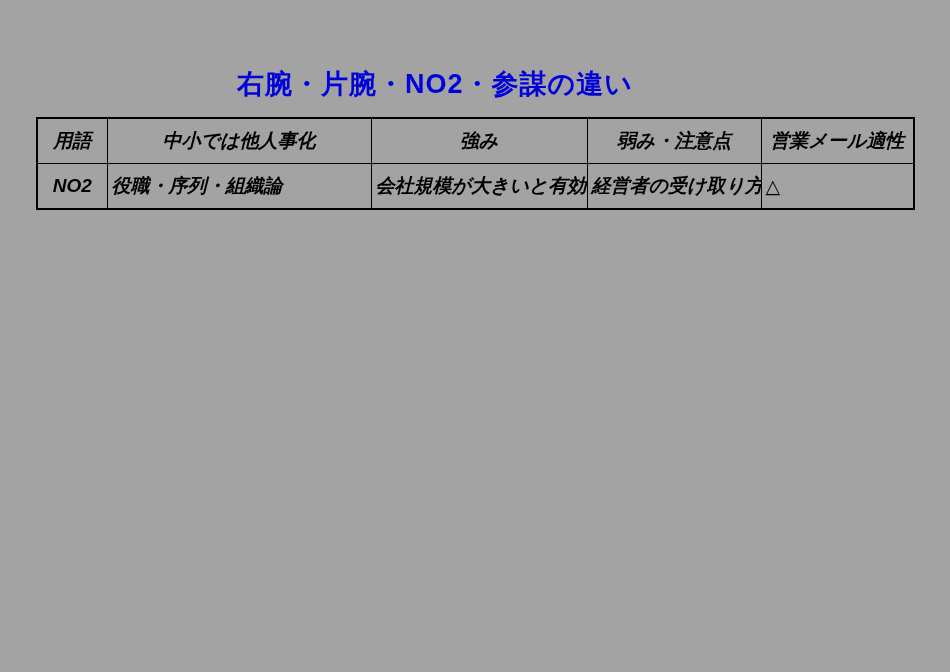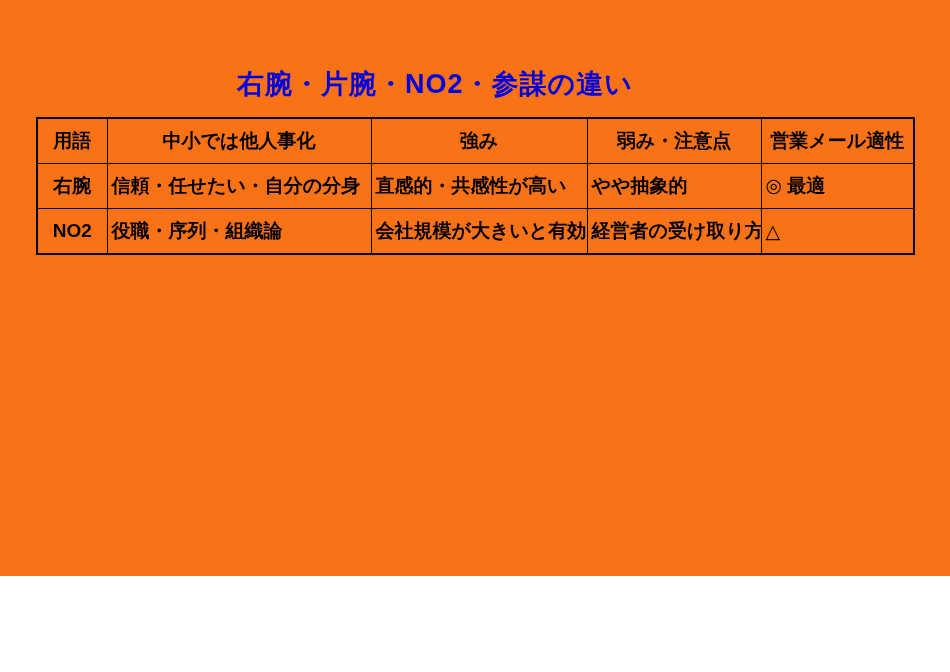--- a/index.html
+++ b/index.html
@@ -4,22 +4,22 @@
 <style>
   html, body {
     margin: 0;
     padding: 0;
     background: #ffffff;
     font-family: "Liberation Sans", "DejaVu Sans", sans-serif;
   }
   .page {
     position: relative;
     width: 950px;
-    height: 576px;
-    background: #f97316;
+    height: 672px;
+    background: #a3a3a3;
     overflow: hidden;
   }
   .title {
     position: absolute;
     top: 66px;
     left: 0;
     width: 870px;
     text-align: center;
     font-size: 27px;
     font-weight: bold;
@@ -39,20 +39,21 @@
   table.compare td, table.compare th {
     border: 1.5px solid #000000;
     font-size: 19px;
     font-weight: bold;
     color: #000000;
     height: 44px;
     padding: 0 4px;
     vertical-align: middle;
     overflow: hidden;
     white-space: nowrap;
+    font-style: italic;
   }
   table.compare th {
     text-align: center;
     padding: 0;
   }
   td.term {
     text-align: center;
     color: #0000dd;
     padding: 0;
   }
@@ -80,27 +81,20 @@
       <tr>
         <th>用語</th>
         <th>中小では他人事化</th>
         <th>強み</th>
         <th>弱み・注意点</th>
         <th>営業メール適性</th>
       </tr>
     </thead>
     <tbody>
       <tr>
-        <td class="term">右腕</td>
-        <td class="left">信頼・任せたい・自分の分身</td>
-        <td class="left">直感的・共感性が高い</td>
-        <td class="left">やや抽象的</td>
-        <td class="left">◎ 最適</td>
-      </tr>
-      <tr>
         <td class="term">NO2</td>
         <td class="left">役職・序列・組織論</td>
         <td class="left">会社規模が大きいと有効</td>
         <td class="left">経営者の受け取り方</td>
         <td class="left">△</td>
       </tr>
     </tbody>
   </table>
 
 </div>

